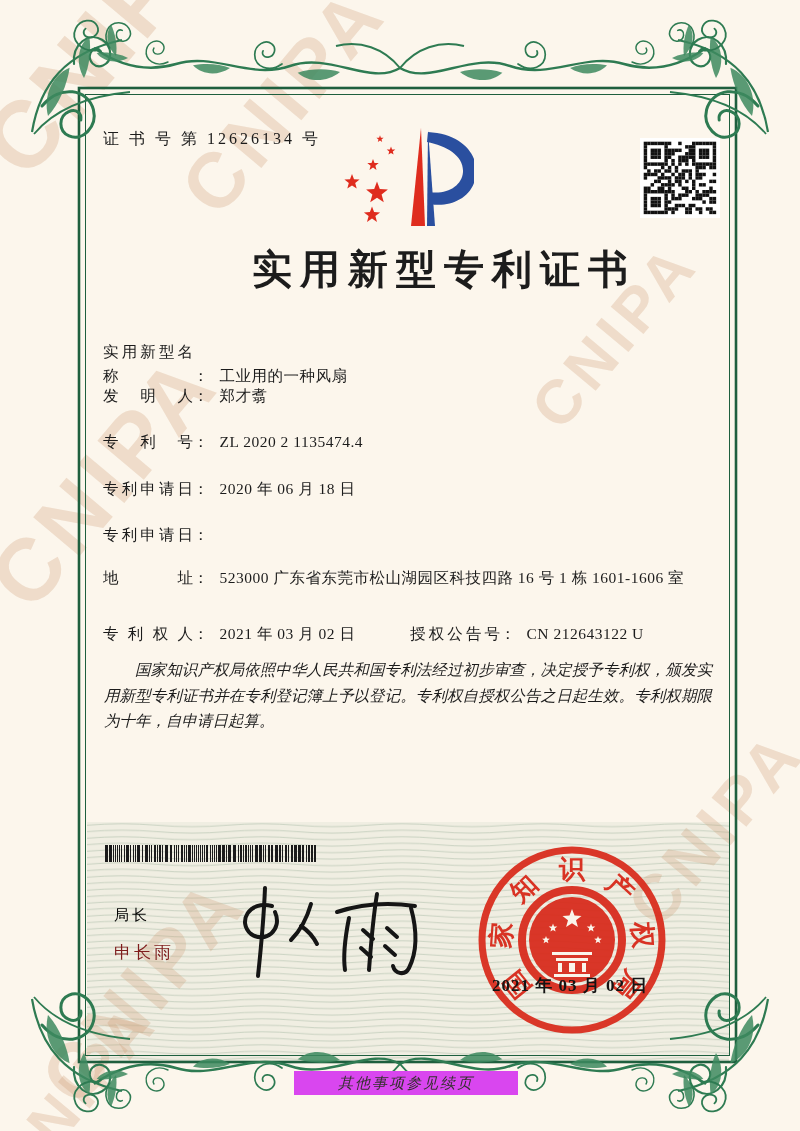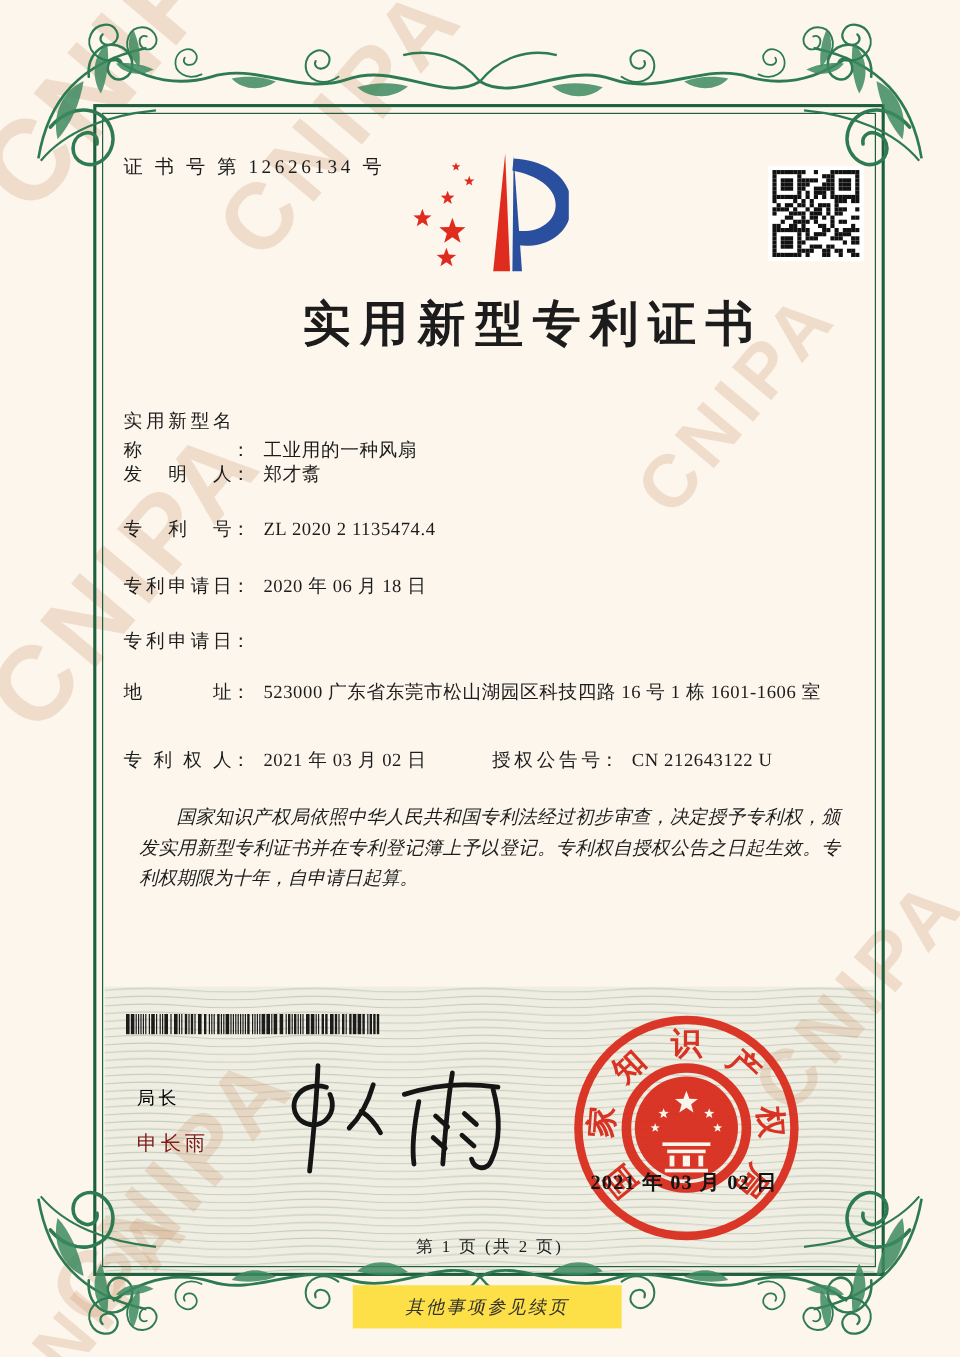--- a/index.html
+++ b/index.html
@@ -19,33 +19,33 @@
          font-size:40px;font-weight:700;letter-spacing:8px;margin-left:36px;}
   .row{position:absolute;left:103px;width:625px;font-size:15.5px;display:flex;align-items:flex-end;line-height:24px;}
   .lab{width:90px;min-width:90px;display:inline-block;text-align:justify;text-align-last:justify;}
   .col{margin-right:2px;}
   .val{margin-left:9px;letter-spacing:0.5px;}
   .val.addr{width:480px;word-break:break-all;}
   .r1{top:340px}.r2{top:384px}.r3{top:430px}.r4{top:477px}.r5{top:523px}.r6{top:566px}.r7{top:622px}
   .pair2{position:absolute;left:307px;top:0;display:flex;}
   .body-text{position:absolute;left:100px;top:653px;width:616px;font-size:15.5px;
              line-height:25.5px;text-align:justify;font-style:italic;}
-  .body-text p{margin:16px;text-indent:2em;}
+  .body-text p{margin:4px;text-indent:2em;}
   .barcode{position:absolute;left:105px;top:845px;}
   .sig-title{position:absolute;left:114px;top:906px;font-family:Liberation Sans, sans-serif;
              font-size:15px;font-weight:500;letter-spacing:3px;color:#000000;}
   .sig-name{position:absolute;left:114px;top:941px;font-family:"Liberation Sans","DejaVu Sans",sans-serif;
             font-size:17px;font-weight:500;letter-spacing:3px;color:#7f1d1d;}
   .sig-script{position:absolute;left:225px;top:878px;}
   .seal{position:absolute;left:472px;top:840px;z-index:4;}
   .seal-date{position:absolute;left:492px;top:974px;z-index:5;font-size:17px;font-weight:700;
              letter-spacing:1px;color:#141414;}
   .page-info{position:absolute;left:79px;top:1030px;width:658px;text-align:center;
              font-size:14px;letter-spacing:2px;z-index:4;}
-  .note-strip{position:absolute;left:294px;top:1071px;width:224px;height:36px;background:#fde047;
+  .note-strip{position:absolute;left:294px;top:1071px;width:224px;height:24px;background:#d946ef;
               z-index:4;display:flex;align-items:center;justify-content:center;}
   .note-strip span{font-size:15px;font-style:italic;letter-spacing:2px;color:#33312d;}
 </style>
 </head>
 <body>
 
 <div class="page">
 
   <svg class="guilloche" width="642" height="240">
     <defs>
@@ -543,20 +543,19 @@
           <text transform="rotate(-86 100 100)" x="100" y="38" text-anchor="middle" font-size="26" font-weight="bold" fill="#d8291a" opacity="0.95">家</text>
           <text transform="rotate(-43 100 100)" x="100" y="38" text-anchor="middle" font-size="26" font-weight="bold" fill="#d8291a" opacity="0.95">知</text>
           <text transform="rotate(0 100 100)" x="100" y="38" text-anchor="middle" font-size="26" font-weight="bold" fill="#d8291a" opacity="0.95">识</text>
           <text transform="rotate(43 100 100)" x="100" y="38" text-anchor="middle" font-size="26" font-weight="bold" fill="#d8291a" opacity="0.95">产</text>
           <text transform="rotate(86 100 100)" x="100" y="38" text-anchor="middle" font-size="26" font-weight="bold" fill="#d8291a" opacity="0.95">权</text>
           <text transform="rotate(129 100 100)" x="100" y="38" text-anchor="middle" font-size="26" font-weight="bold" fill="#d8291a" opacity="0.95">局</text>
         </g>
     </svg>
     <div class="seal-date">2021 年 03 月 02 日</div>
 
-    <div class="page-info">第 1 页 (共 2 页)</div>
 
     <div class="note-strip">
       <span>其他事项参见续页</span>
     </div>
 
   </div>
 </div>
 
 </body></html>

